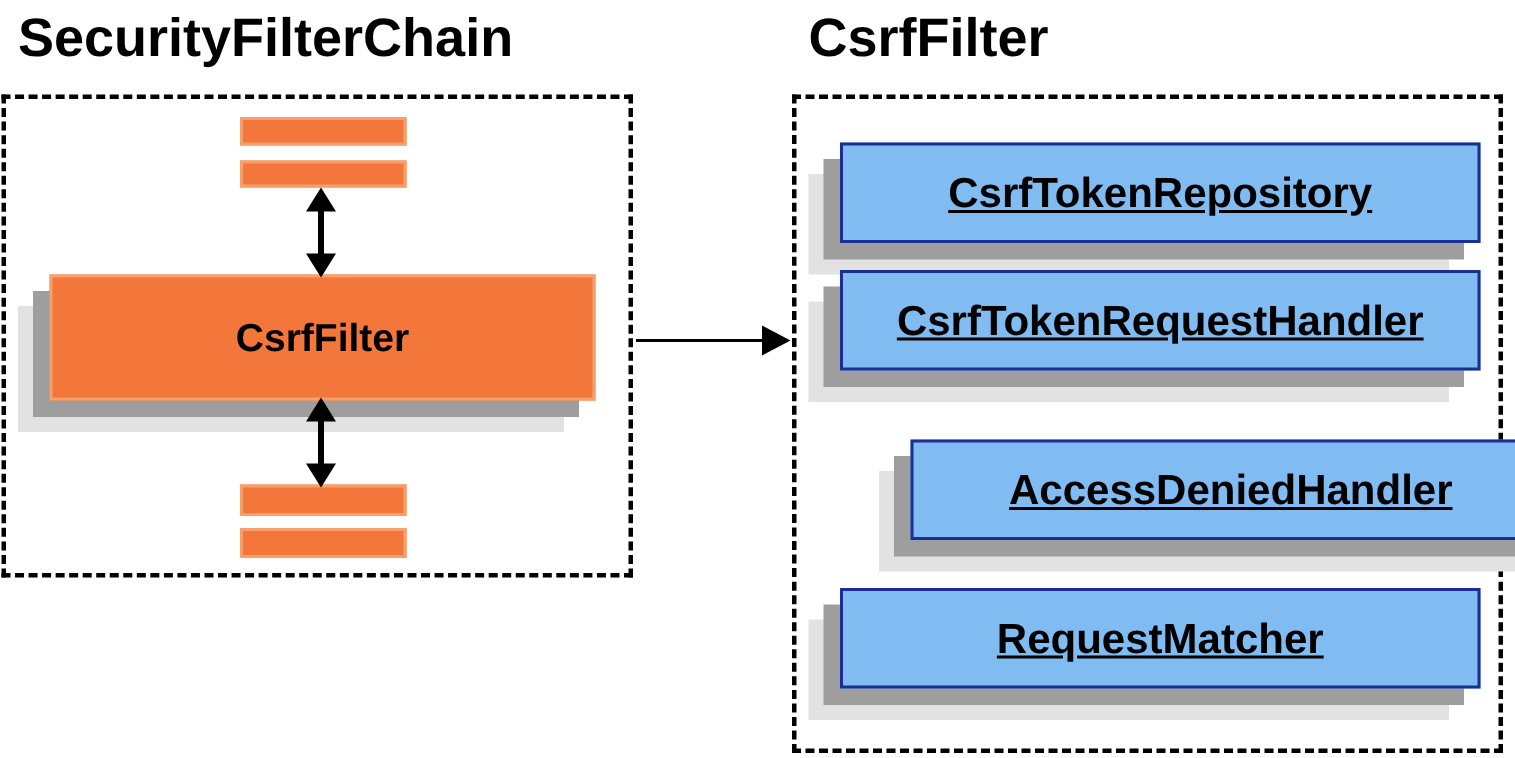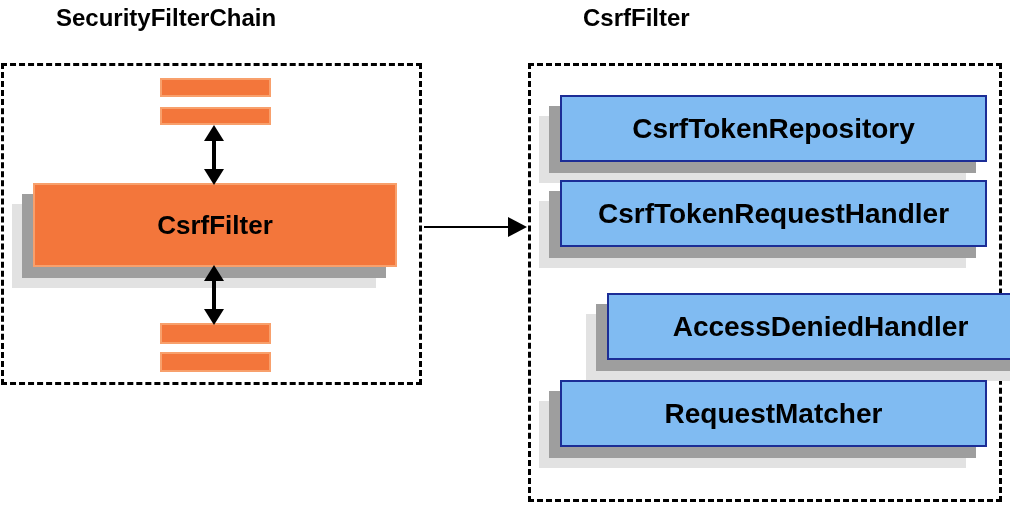--- a/index.html
+++ b/index.html
@@ -15,24 +15,23 @@
   body{font-family:"Liberation Sans", sans-serif;}
   .canvas{
     position:relative;
     width:1010px;height:505px;
     background:#ffffff;
     overflow:hidden;
   }
   .title{
     position:absolute;
     font-weight:bold;
-    font-size:24px;
+    font-size:36px;
     color:var(--ink);
     white-space:nowrap;
-    margin-left:44px;
   }
   .left-title{left:12px;top:4px;}
   .right-title{left:539px;top:4px;}
 
   .dashed-group{
     position:absolute;
     border:3px dashed var(--ink);
     box-sizing:border-box;
     background:transparent;
   }
@@ -65,25 +64,26 @@
   .comp-box{
     position:absolute;
     left:560px;width:427px;height:67px;
     background:var(--blue-fill);
     border:2px solid var(--blue-border);
     box-sizing:border-box;
     box-shadow:-11px 11px 0 var(--shadow-dark), -21px 21px 0 var(--shadow-light);
     display:flex;align-items:center;justify-content:center;
     font-weight:bold;font-size:28px;color:var(--ink);
     white-space:nowrap;
+    text-decoration:underline;
   }
   .comp-1{top:95px;}
   .comp-2{top:180px;}
   .comp-3{top:293px;margin-left:47px;}
-  .comp-4{top:380px;}
+  .comp-4{top:392px;}
 
   
   .varrow{position:absolute;left:204px;width:20px;}
   .varrow-1{top:125px;height:60px;}
   .varrow-2{top:265px;height:60px;}
   .varrow .stem{
     position:absolute;left:8px;top:13px;bottom:13px;width:4px;
     background:var(--ink);
   }
   .varrow::before{

